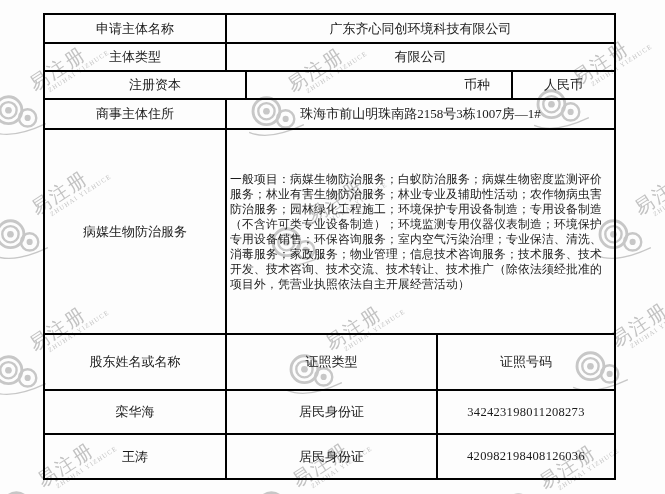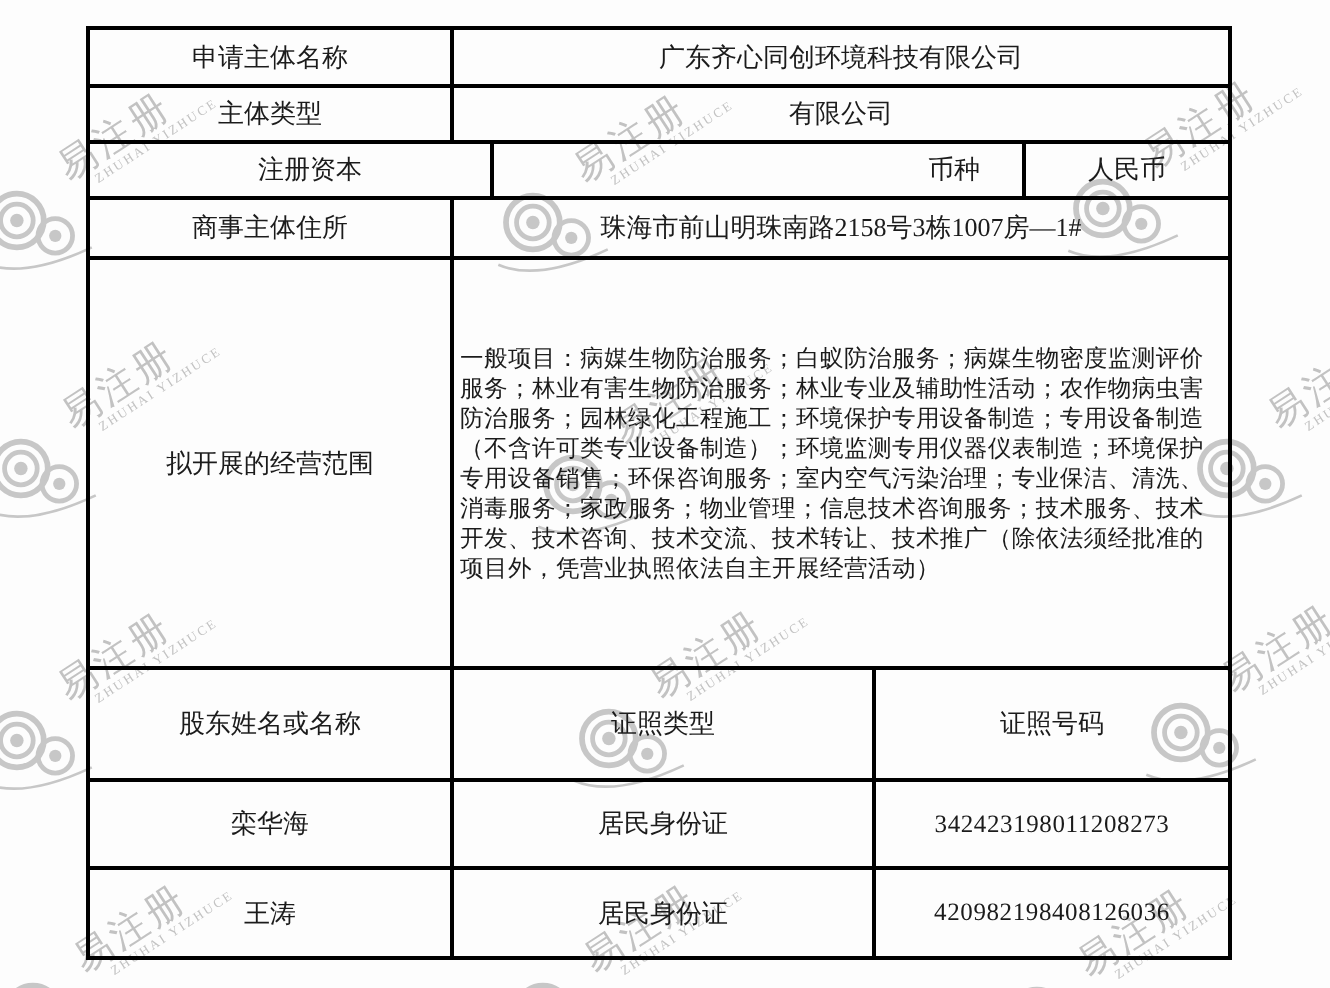--- a/index.html
+++ b/index.html
@@ -279,21 +279,21 @@
       <div class="cell col-c3">币种</div>
       <div class="cell grow">人民币</div>
     </div>
 
     <div class="t-row r4">
       <div class="cell col-a">商事主体住所</div>
       <div class="cell grow">珠海市前山明珠南路2158号3栋1007房—1#</div>
     </div>
 
     <div class="t-row r5">
-      <div class="cell col-a">拟开展的经营范围</div>
+      <div class="cell col-a">病媒生物防治服务</div>
       <div class="cell grow scope-cell">
         <div class="scope-text">一般项目：病媒生物防治服务；白蚁防治服务；病媒生物密度监测评价服务；林业有害生物防治服务；林业专业及辅助性活动；农作物病虫害防治服务；园林绿化工程施工；环境保护专用设备制造；专用设备制造（不含许可类专业设备制造）；环境监测专用仪器仪表制造；环境保护专用设备销售；环保咨询服务；室内空气污染治理；专业保洁、清洗、消毒服务；家政服务；物业管理；信息技术咨询服务；技术服务、技术开发、技术咨询、技术交流、技术转让、技术推广（除依法须经批准的项目外，凭营业执照依法自主开展经营活动）</div>
       </div>
     </div>
 
     <div class="t-row r6">
       <div class="cell col-a">股东姓名或名称</div>
       <div class="cell col-b6">证照类型</div>
       <div class="cell grow">证照号码</div>
     </div>

